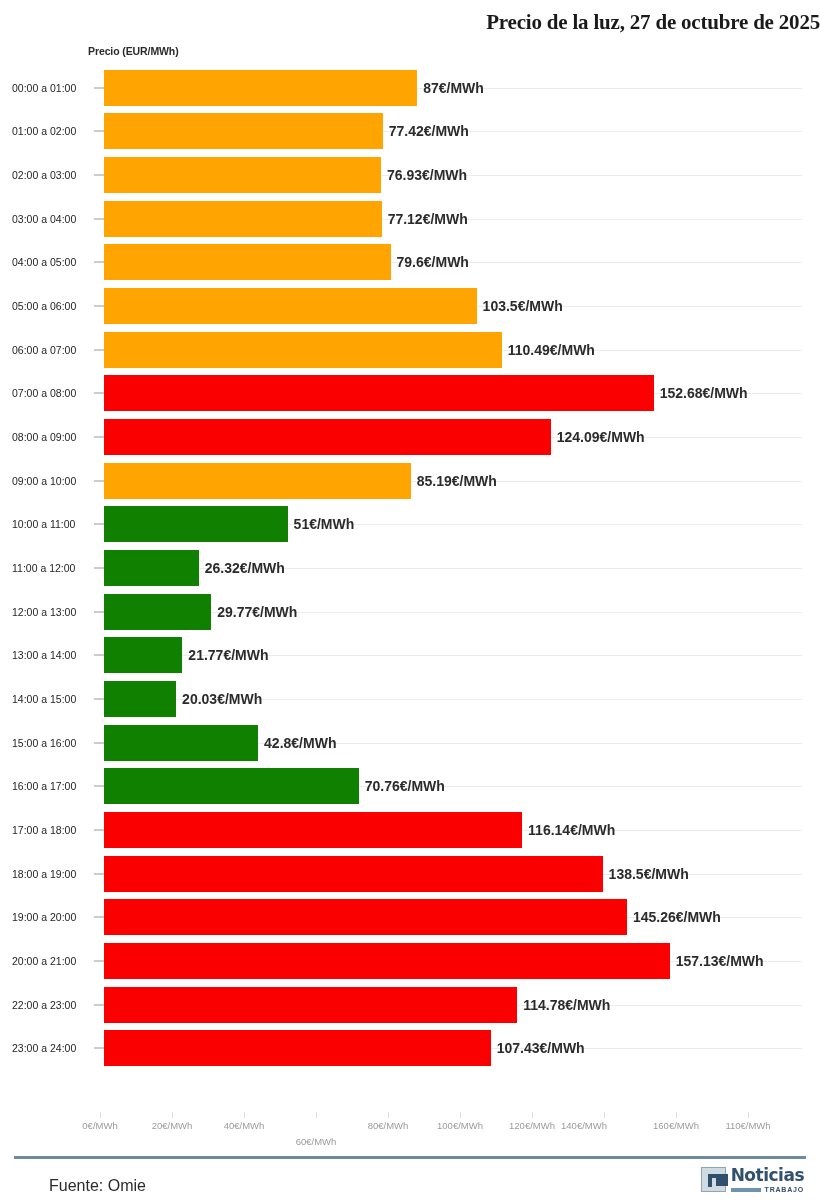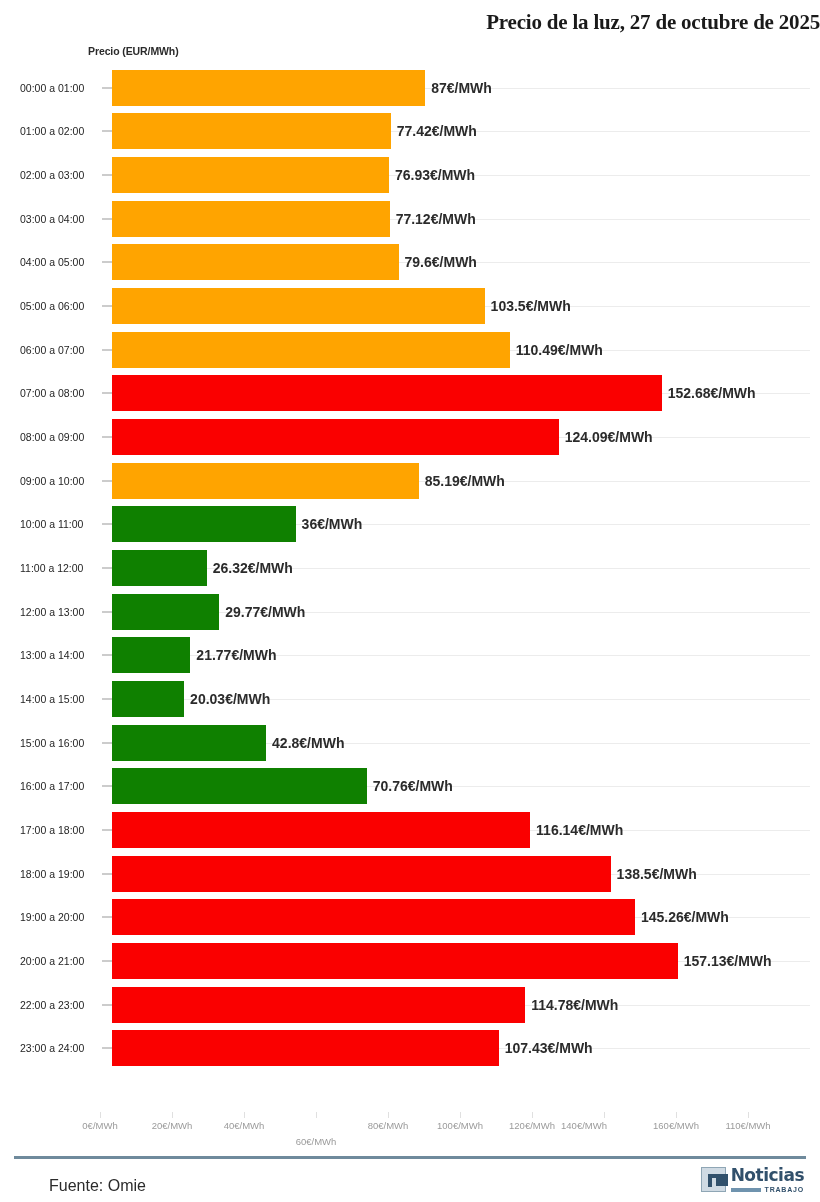--- a/index.html
+++ b/index.html
@@ -35,21 +35,21 @@
     top: 45px;
     font-size: 10.5px;
     font-weight: bold;
     color: #2b2b2b;
     letter-spacing: -0.1px;
   }
 
   
   .plot {
     position: absolute;
-    left: 12px;
+    left: 4px;
     top: 66px;
     width: 676px;
     height: 1048px;
   }
   .row {
     position: relative;
     height: 43.666px;
     width: 820px;
   }
   .gridline {
@@ -289,21 +289,21 @@
       <div class="label-wrap">09:00 a 10:00</div>
       <div class="tick-dash"></div>
       <div class="bar" style="width: 306.684px; background: rgb(255, 164, 0);"></div>
       <div class="bar-value" style="left: 406.684px;">85.19€/MWh</div>
     </div>
     <div class="row">
       <div class="gridline"></div>
       <div class="label-wrap">10:00 a 11:00</div>
       <div class="tick-dash"></div>
       <div class="bar" style="width: 183.6px; background: rgb(15, 128, 0);"></div>
-      <div class="bar-value" style="left: 283.6px;">36€/MWh</div>
+      <div class="bar-value" style="left: 283.6px;">51€/MWh</div>
     </div>
     <div class="row">
       <div class="gridline"></div>
       <div class="label-wrap">11:00 a 12:00</div>
       <div class="tick-dash"></div>
       <div class="bar" style="width: 94.752px; background: rgb(15, 128, 0);"></div>
       <div class="bar-value" style="left: 194.752px;">26.32€/MWh</div>
     </div>
     <div class="row">
       <div class="gridline"></div>

